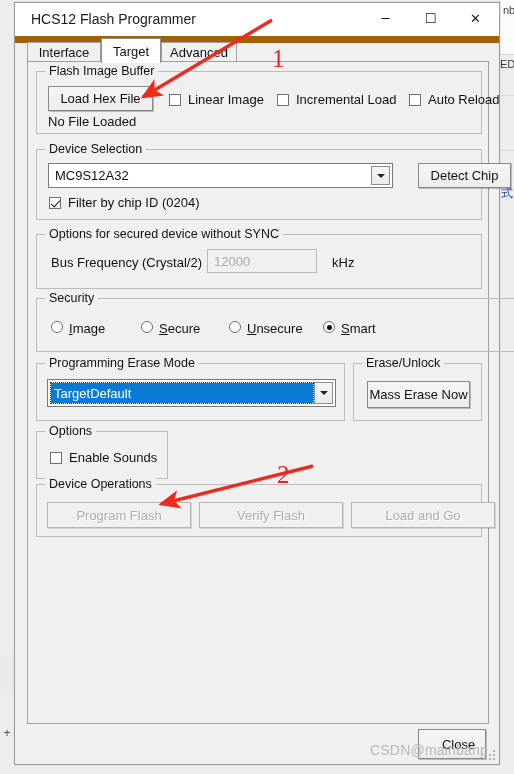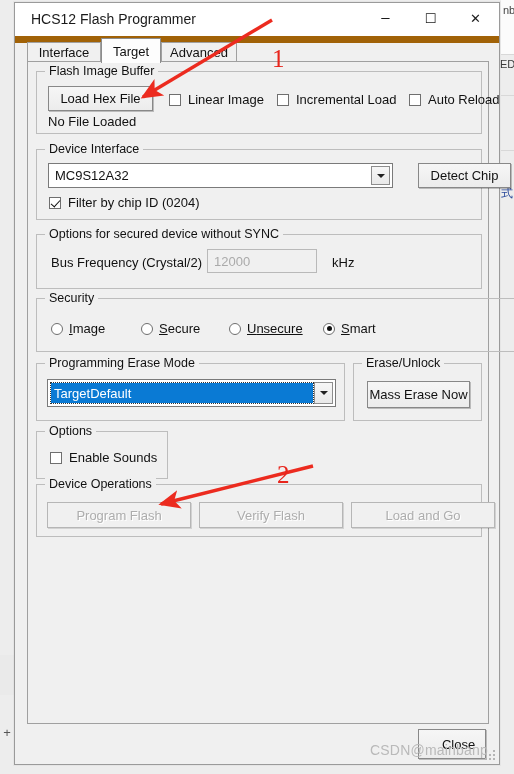--- a/index.html
+++ b/index.html
@@ -91,21 +91,21 @@
   .chk{position:absolute;display:flex;align-items:center;white-space:nowrap;font-size:13px;color:#111;cursor:default;}
   .chk .box{
     width:12px;height:12px;border:1px solid #6f6f6f;background:#fff;box-sizing:border-box;
     margin-right:7px;position:relative;flex:none;
   }
   .chk .box.checked::after{
     content:"";position:absolute;left:3px;top:0px;width:4px;height:8px;
     border:solid #111;border-width:0 1.6px 1.6px 0;transform:rotate(42deg);
   }
 
-  .radio{position:absolute;display:flex;align-items:center;white-space:nowrap;font-size:13px;color:#111;cursor:default;}
+  .radio{position:absolute;display:flex;align-items:flex-start;white-space:nowrap;font-size:13px;color:#111;cursor:default;}
   .radio .dot{
     width:12px;height:12px;border:1px solid #6f6f6f;border-radius:50%;
     background:#fff;box-sizing:border-box;margin-right:6px;position:relative;flex:none;
   }
   .radio .dot.on::after{
     content:"";position:absolute;left:2.5px;top:2.5px;width:5px;height:5px;border-radius:50%;background:#111;
   }
   .radio u{text-decoration:underline;}
 
   .textbox{
@@ -200,21 +200,21 @@
         </div>
         <div class="chk" style="left:372px;top:20px;">
           <span class="box"></span>
           <span>Auto Reload</span>
         </div>
 
         <div class="statictext" style="left:11px;top:42px;">No File Loaded</div>
       </div>
 
       <div class="group" style="left:8px;top:87px;width:446px;height:71px;">
-        <div class="legend">Device Interface</div>
+        <div class="legend">Device Selection</div>
 
         <div class="combo" style="left:11px;top:13px;width:345px;height:25px;">
           <div class="value">MC9S12A32</div>
           <div class="arrowbtn"></div>
         </div>
 
         <div class="btn" style="left:381px;top:13px;width:93px;height:25px;">Detect Chip</div>
 
         <div class="chk" style="left:12px;top:45px;">
           <span class="box checked"></span>
@@ -233,21 +233,21 @@
         <div class="legend">Security</div>
 
         <div class="radio" style="left:14px;top:22px;">
           <span class="dot"></span>
           <span><u>I</u><span>mage</span></span>
         </div>
         <div class="radio" style="left:104px;top:22px;">
           <span class="dot"></span>
           <span><u>S</u><span>ecure</span></span>
         </div>
-        <div class="radio" style="left:192px;top:22px;text-decoration:underline;">
+        <div class="radio" style="left:192px;top:22px;">
           <span class="dot"></span>
           <span><u>U</u><span>nsecure</span></span>
         </div>
         <div class="radio" style="left:286px;top:22px;">
           <span class="dot on"></span>
           <span><u>S</u><span>mart</span></span>
         </div>
       </div>
 
       <div class="group" style="left:325px;top:301px;width:129px;height:58px;">

